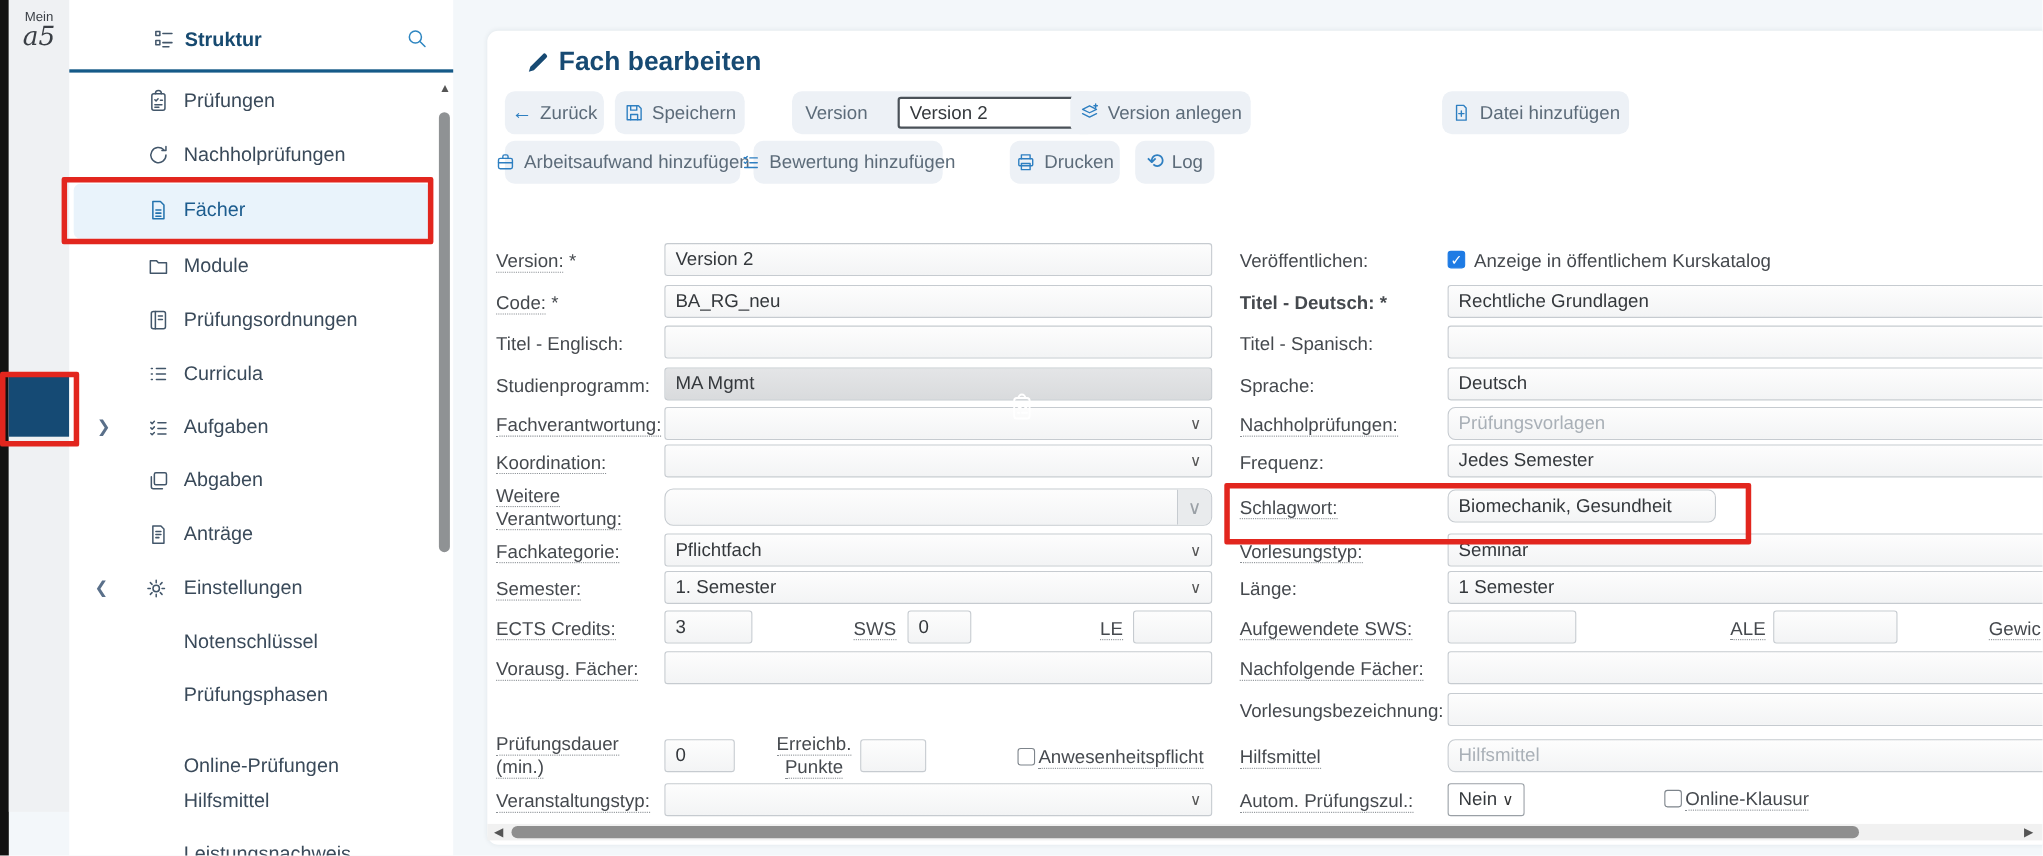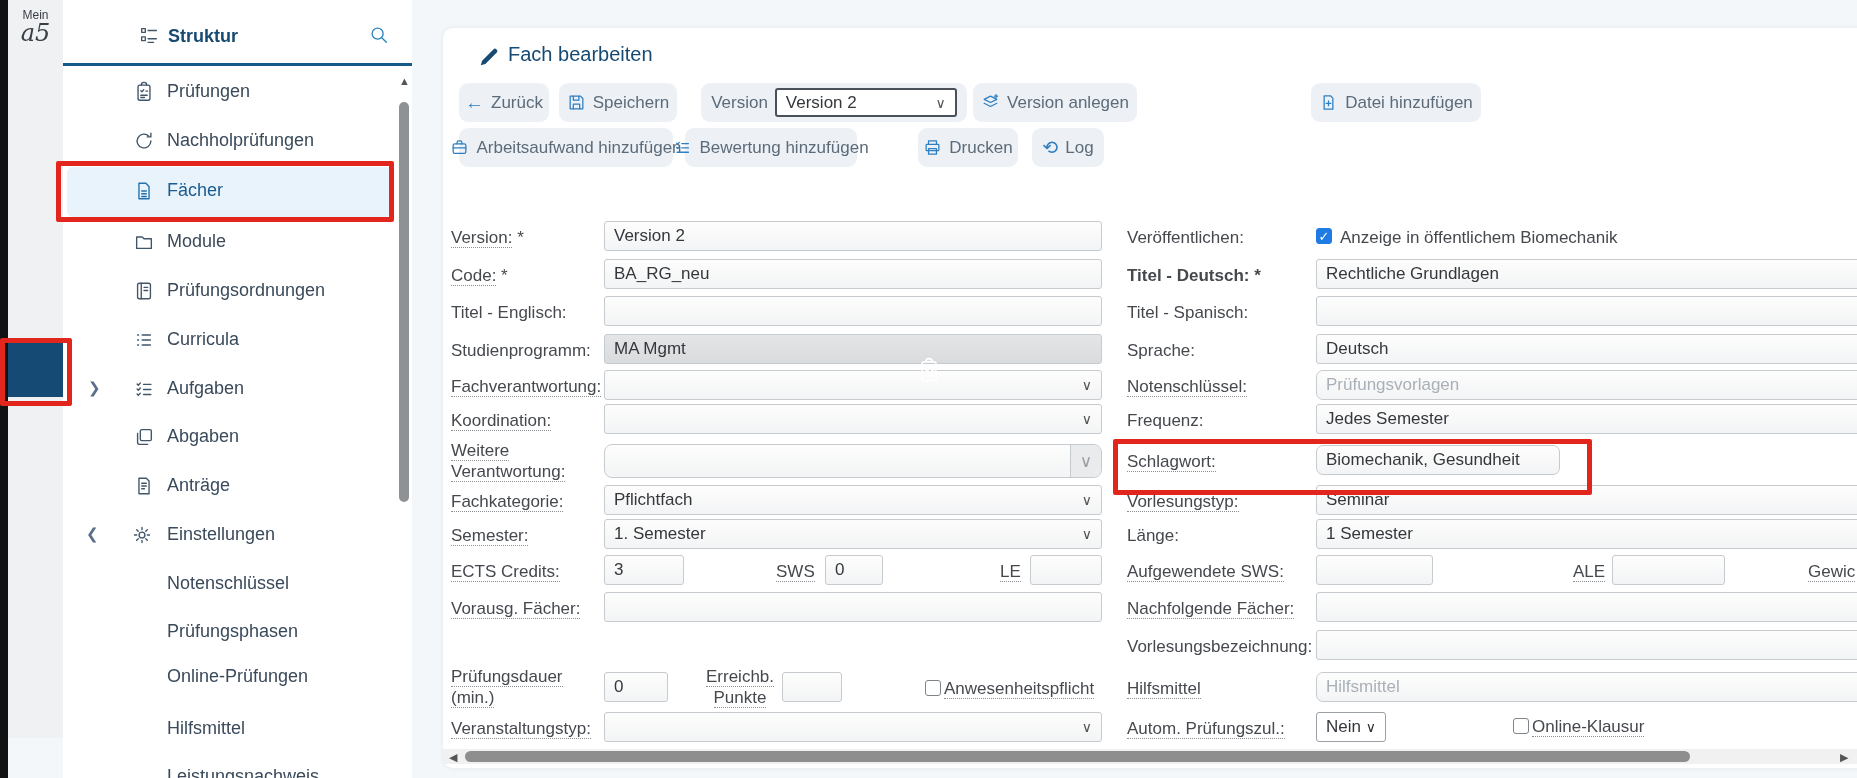--- a/index.html
+++ b/index.html
@@ -24,21 +24,21 @@
   .nav-ic{width:22px;height:22px;color:#42566a;}
   .nav-ic svg{width:22px;height:22px;stroke:currentColor;fill:none;stroke-width:1.5;stroke-linecap:round;stroke-linejoin:round;}
   .chev{font-size:15px;color:#5a708a;}
   
   .vthumb{left:399px;top:102px;width:10px;height:400px;background:#8f9294;border-radius:5px;}
   .hbar{left:443px;top:749px;width:1414px;height:15px;background:#f1f1f1;}
   .hthumb{left:465px;top:751px;width:1225px;height:11px;background:#8e8e8e;border-radius:6px;}
   .scroll-arrow{font-size:11px;color:#555;line-height:11px;}
   
   .card{left:443px;top:28px;width:1430px;height:740px;background:#fff;border-radius:10px;box-shadow:0 0 5px rgba(30,50,70,.08);}
-  .page-title{font-size:20px;font-weight:normal;color:#174a73;}
+  .page-title{font-size:24px;font-weight:bold;color:#174a73;}
   .btn{position:absolute;height:39px;background:#edf1f6;border-radius:9px;display:flex;align-items:center;justify-content:center;gap:7px;font-size:17px;color:#5c6b79;cursor:pointer;white-space:nowrap;}
   .btn svg{width:19px;height:19px;stroke:#2e7fc1;fill:none;stroke-width:1.6;stroke-linecap:round;stroke-linejoin:round;flex:0 0 auto;}
   .btn .ch{color:#2e7fc1;font-size:19px;line-height:19px;}
   
   .lbl{position:absolute;font-size:17px;color:#45494e;line-height:21px;}
   .dotted{border-bottom:1px dotted #8a8f94;}
   .inp{position:absolute;box-sizing:border-box;height:30px;border:1px solid #c6cbd0;border-radius:3px;background:linear-gradient(#fdfdfd,#f3f4f5);font-family:"Liberation Sans",sans-serif;font-size:17px;color:#34383c;padding:0 9px;}
   .inp::placeholder{color:#a9b0b7;}
   .inp.dis{background:linear-gradient(#e4e5e7,#d9dbdd);}
   .rnd{border-radius:7px;}
@@ -200,21 +200,21 @@
 
   <div class="abs chev" style="left:86px;top:525px">❮</div>
   <div class="abs nav-ic" style="left:131px;top:524px"><svg viewBox="0 0 24 24">
         <circle cx="12" cy="12" r="3.2"></circle>
         <path d="M12 3.8v2.4M12 17.8v2.4M3.8 12h2.4M17.8 12h2.4M6.2 6.2l1.7 1.7M16.1 16.1l1.7 1.7M17.8 6.2l-1.7 1.7M7.9 16.1l-1.7 1.7"></path>
       </svg></div>
   <div class="abs nav-lbl" style="left:167px;top:524px">Einstellungen</div>
 
   <div class="abs nav-lbl" style="left:167px;top:573px">Notenschlüssel</div>
   <div class="abs nav-lbl" style="left:167px;top:621px">Prüfungsphasen</div>
-  <div class="abs nav-lbl" style="left:167px;top:666px">Online-Prüfungen</div>
+  <div class="abs nav-lbl" style="left:167px;top:686px">Online-Prüfungen</div>
   <div class="abs nav-lbl" style="left:167px;top:718px">Hilfsmittel</div>
   <div class="abs nav-lbl" style="left:167px;top:766px">Leistungsnachweis</div>
 
   <div class="abs scroll-arrow" style="left:399px;top:76px">▲</div>
   <div class="abs vthumb"></div>
 
   <div class="abs card"></div>
 
   <div class="abs ttl-ic" style="left:478px;top:46px"><svg viewBox="0 0 24 24">
         <path d="M3 21l1.5-5L17 3.5a2.1 2.1 0 0 1 3 0l.5.5a2.1 2.1 0 0 1 0 3L8 19.5 3 21z"></path>
@@ -225,21 +225,21 @@
       <span class="ch">←</span>
       <span>Zurück</span>
     </div>
   <div class="btn" style="left:559px;top:83px;width:118px">
       <svg viewBox="0 0 24 24">
         <path d="M4 4h13l3 3v13H4z"></path>
         <path d="M8 4v5h7V4M8 20v-6h8v6"></path>
       </svg>
       <span>Speichern</span>
     </div>
-  <div class="btn" style="left:701px;top:83px;width:266px;justify-content:center;">
+  <div class="btn" style="left:720px;top:83px;width:266px;justify-content:space-between;padding-left:12px">
     <span>Version</span>
     <div class="sel" style="position:relative;width:182px;height:29px;border:2px solid #4a5158;background:#fff;">
       <span class="v">Version 2</span>
         <span class="c">∨</span>
     </div>
   </div>
   <div class="btn" style="left:973px;top:83px;width:164px">
       <svg viewBox="0 0 24 24">
         <path d="M12 4l8 4-8 4-8-4z"></path>
         <path d="M4 13l8 4 8-4"></path>
@@ -343,34 +343,34 @@
   <div class="lbl" style="left:944px;top:678px"><span class="dotted">Anwesenheitspflicht</span></div>
 
   <div class="lbl" style="left:451px;top:718px"><span class="dotted">Veranstaltungstyp:</span></div>
   <div class="sel" style="left:604px;top:712px;width:498px">
       <span class="v"></span>
       <span class="c">∨</span>
     </div>
 
   <div class="lbl" style="left:1127px;top:227px">Veröffentlichen:</div>
   <div class="cb on" style="left:1316px;top:228px">✓</div>
-  <div class="lbl" style="left:1340px;top:227px">Anzeige in öffentlichem Biomechanik</div>
+  <div class="lbl" style="left:1340px;top:227px">Anzeige in öffentlichem Kurskatalog</div>
 
   <div class="lbl" style="left:1127px;top:265px;font-weight:bold"><span>Titel - Deutsch:</span> <span>*</span></div>
   <input class="inp" style="left: 1316px; top: 259px; width: 560px;" readonly="" value="Rechtliche Grundlagen">
 
   <div class="lbl" style="left:1127px;top:302px">Titel - Spanisch:</div>
   <input class="inp" style="left: 1316px; top: 296px; width: 560px;" readonly="">
 
   <div class="lbl" style="left:1127px;top:340px">Sprache:</div>
   <div class="sel" style="left:1316px;top:334px;width:560px">
       <span class="v">Deutsch</span>
     </div>
 
-  <div class="lbl" style="left:1127px;top:376px"><span class="dotted">Notenschlüssel:</span></div>
+  <div class="lbl" style="left:1127px;top:376px"><span class="dotted">Nachholprüfungen:</span></div>
   <input class="inp rnd" style="left: 1316px; top: 370px; width: 560px;" readonly="" placeholder="Prüfungsvorlagen">
 
   <div class="lbl" style="left:1127px;top:410px">Frequenz:</div>
   <div class="sel" style="left:1316px;top:404px;width:560px">
       <span class="v">Jedes Semester</span>
     </div>
 
   <div class="lbl" style="left:1127px;top:451px"><span class="dotted">Schlagwort:</span></div>
   <input class="inp rnd" style="left: 1316px; top: 445px; width: 244px;" readonly="" value="Biomechanik, Gesundheit">
 

